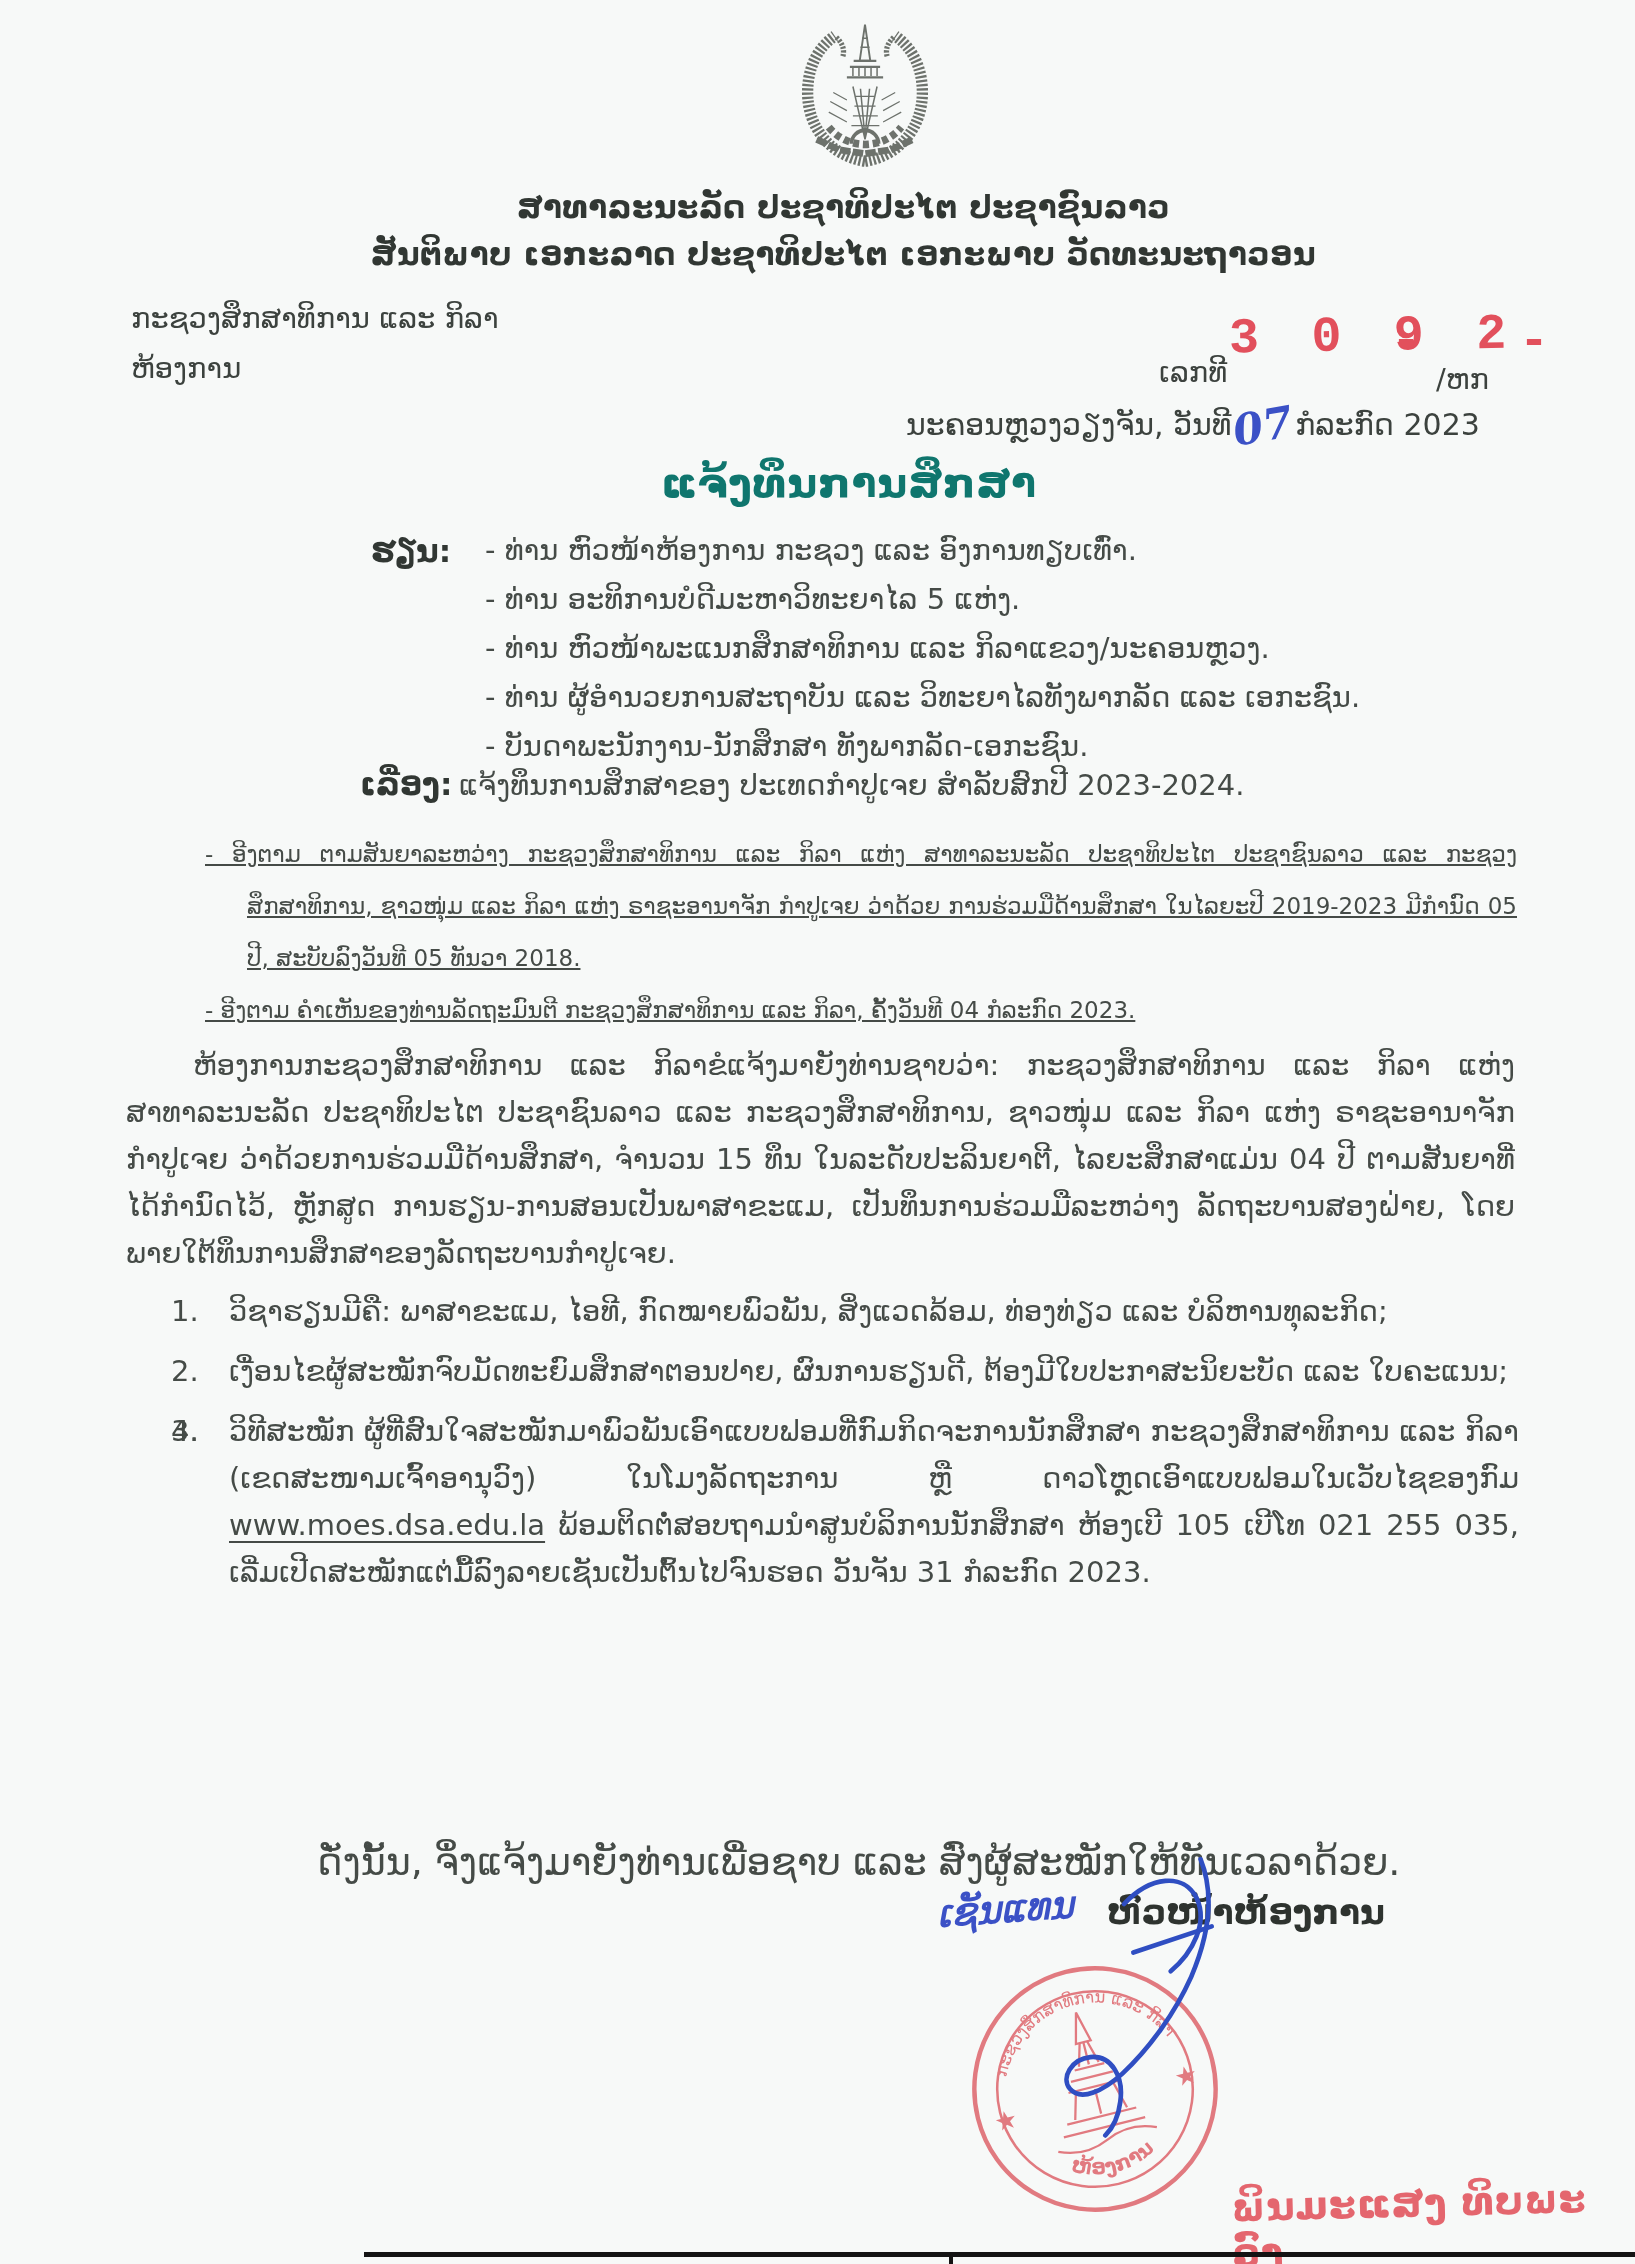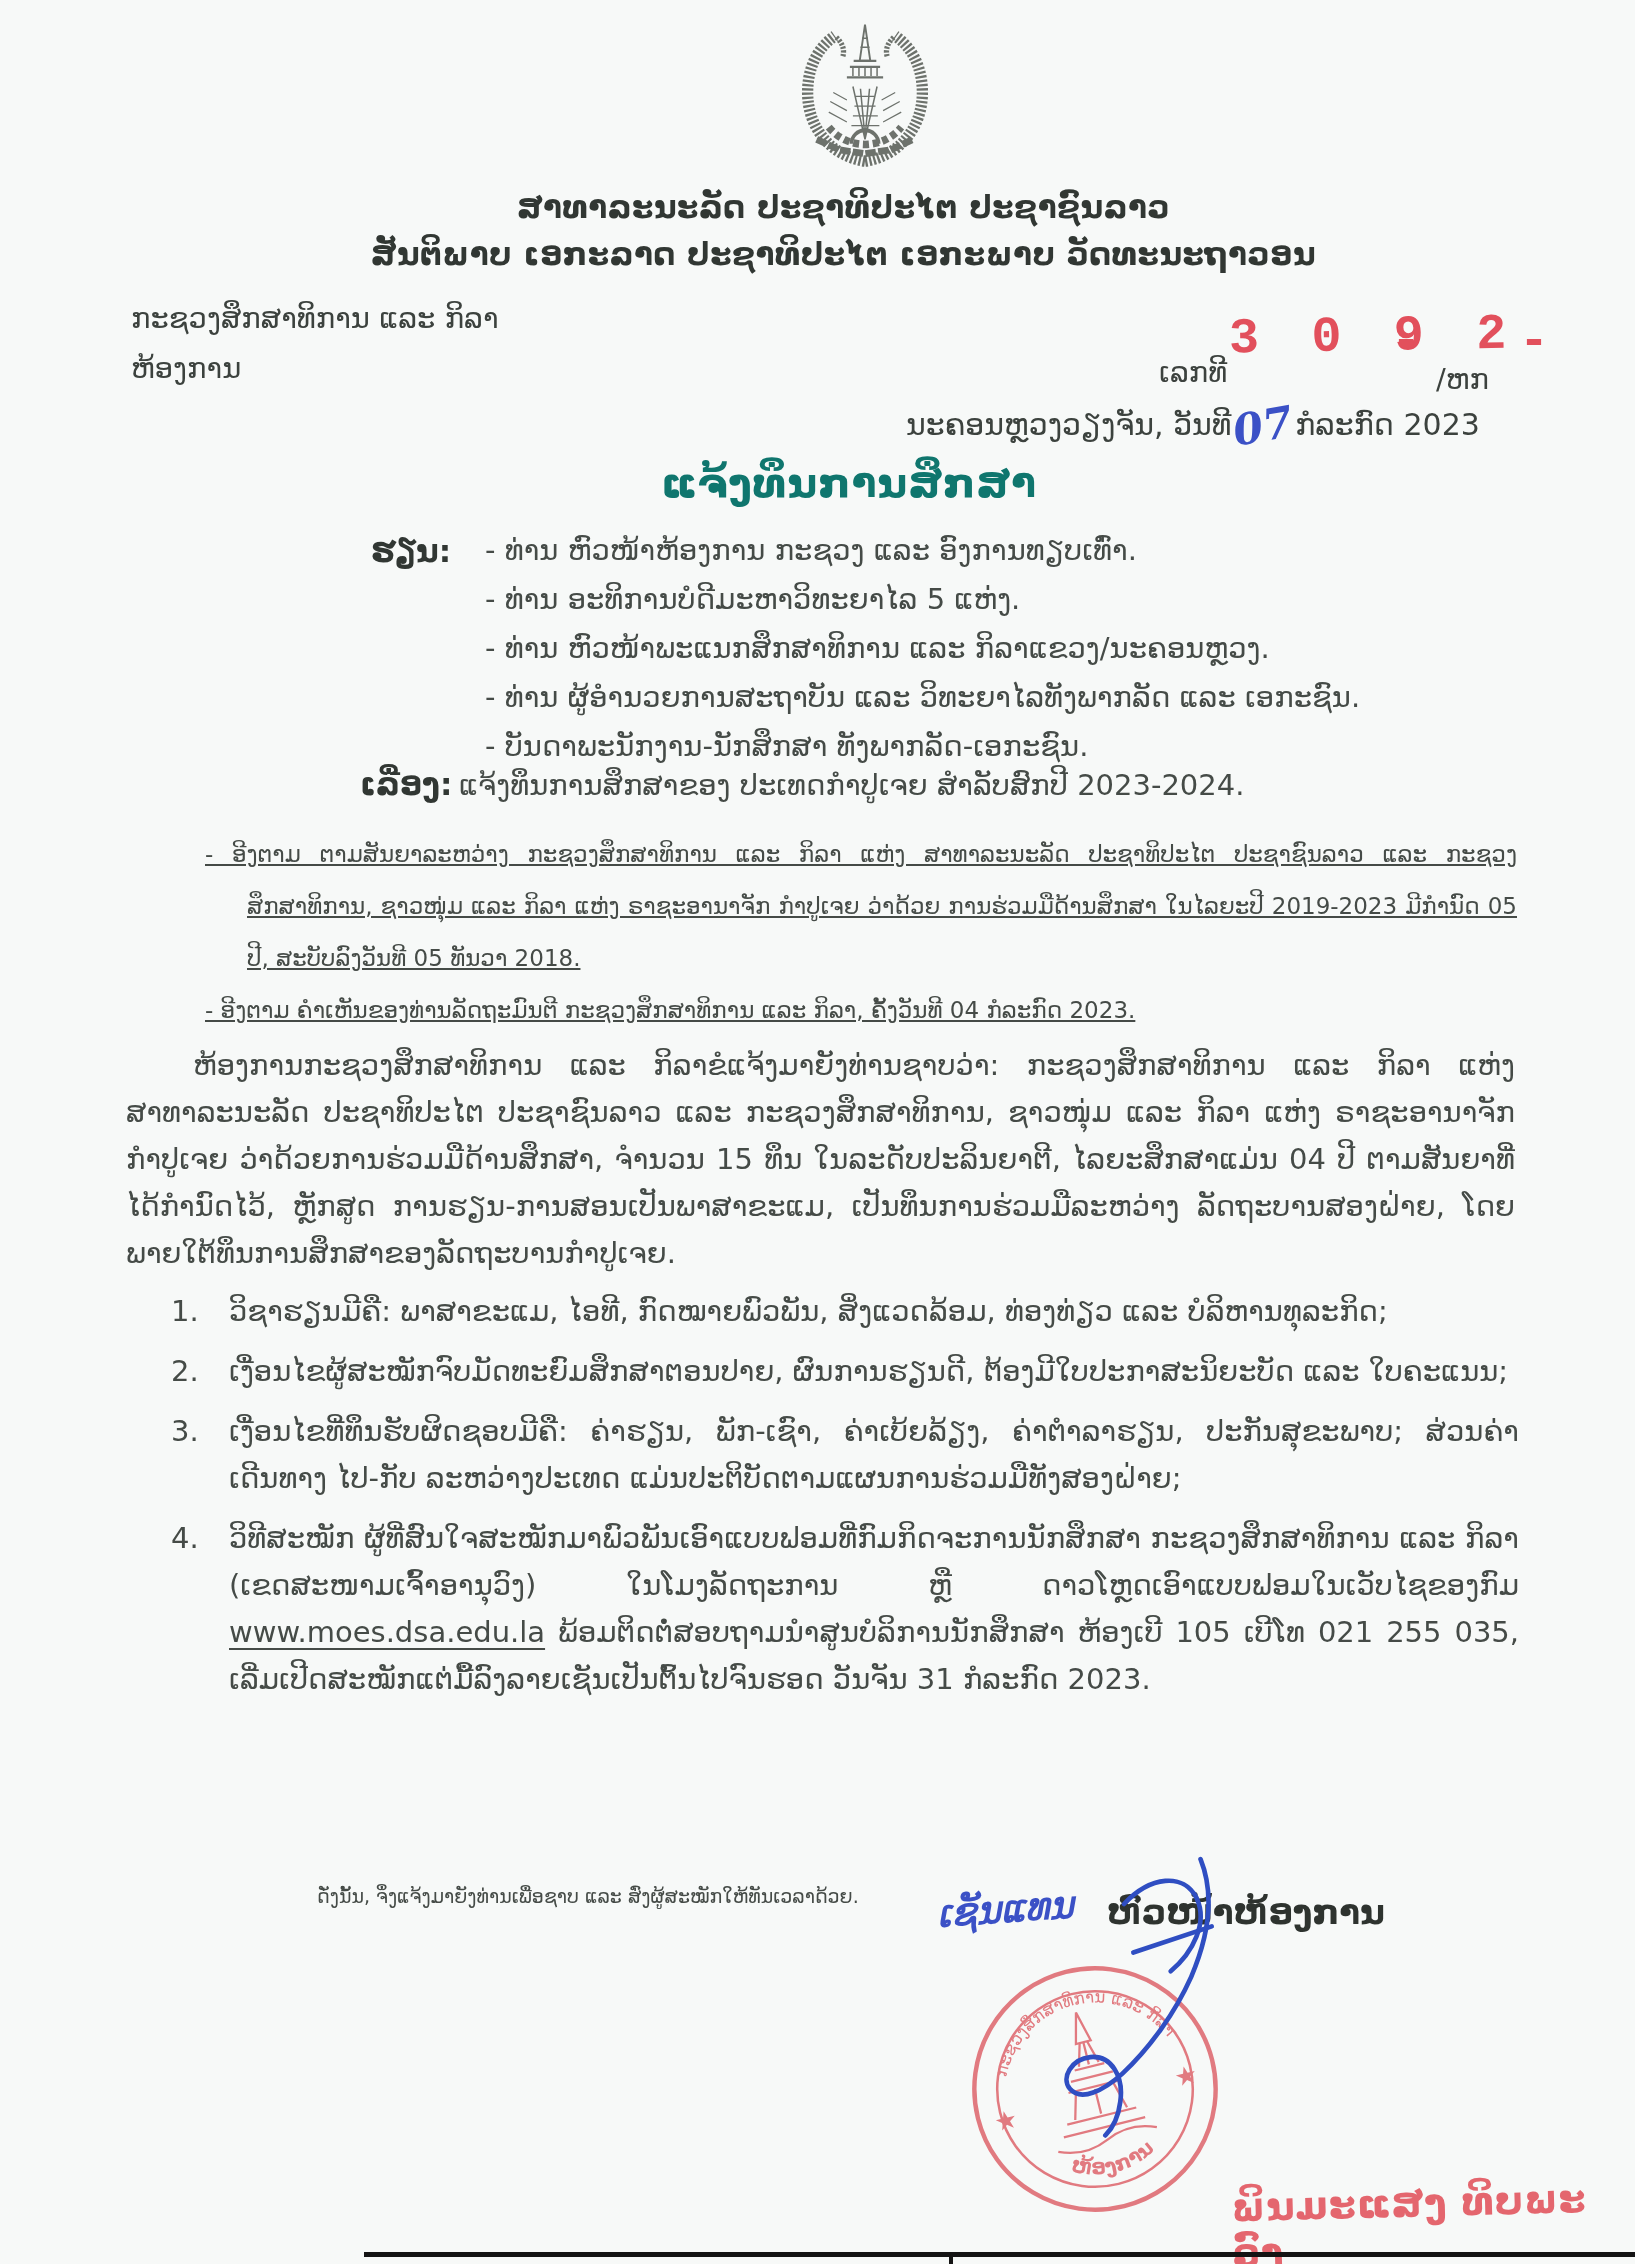--- a/index.html
+++ b/index.html
@@ -43,21 +43,21 @@
   .subject-text{font-size:29px;color:#454b47;}
   .refs{width:1391px;font-size:23px;line-height:52px;text-decoration:underline;}
   .ref-item{padding-left:121px;text-indent:-42px;text-align:justify;}
   .body-para{
     width:1389px;font-size:29px;line-height:47px;text-align:justify;text-indent:67px;
   }
   .numlist{width:1393px;font-size:29px;line-height:47px;}
   .numlist .item{position:relative;padding-left:103px;margin-bottom:13px;text-align:justify;}
   .numlist .marker{position:absolute;left:45px;top:0;}
   .doclink{text-decoration:underline;text-underline-offset:5.6px;}
-  .closing{font-size:19px;color:#454b47;margin-top:45px;}
+  .closing{font-size:38px;color:#454b47;}
   .sig-script{
     color:#3b51c6;font-size:37px;font-style:italic;font-weight:600;
     font-family:"DejaVu Serif","Liberation Serif",serif;
     display:inline-block;transform:rotate(-4deg);
   }
   .signer-title{font-size:34px;font-weight:bold;color:#2e332f;}
   .name-stamp{
     color:#e4666e;font-size:39px;font-weight:600;letter-spacing:0.9px;
     display:inline-block;transform:rotate(-1.5deg);
   }
@@ -136,21 +136,20 @@
     <div class="item">
       <span class="marker">1.</span>
       <span>ວິຊາຮຽນມີຄື: ພາສາຂະແມ, ໄອທີ, ກົດໝາຍພົວພັນ, ສິ່ງແວດລ້ອມ, ທ່ອງທ່ຽວ ແລະ ບໍລິຫານທຸລະກິດ;</span>
     </div>
     <div class="item">
       <span class="marker">2.</span>
       <span>ເງື່ອນໄຂຜູ້ສະໝັກຈົບມັດທະຍົມສຶກສາຕອນປາຍ, ຜົນການຮຽນດີ, ຕ້ອງມີໃບປະກາສະນິຍະບັດ ແລະ ໃບຄະແນນ;</span>
     </div>
     <div class="item">
       <span class="marker">3.</span>
-      <span>ເງື່ອນໄຂທີ່ທຶນຮັບຜິດຊອບມີຄື: ຄ່າຮຽນ, ພັກ-ເຊົາ, ຄ່າເບ້ຍລ້ຽງ, ຄ່າຕຳລາຮຽນ, ປະກັນສຸຂະພາບ; ສ່ວນຄ່າເດີນທາງ ໄປ-ກັບ ລະຫວ່າງປະເທດ ແມ່ນປະຕິບັດຕາມແຜນການຮ່ວມມືທັງສອງຝ່າຍ;</span>
     </div>
     <div class="item">
       <span class="marker">4.</span>
       <span>ວິທີສະໝັກ ຜູ້ທີ່ສົນໃຈສະໝັກມາພົວພັນເອົາແບບຟອມທີ່ກົມກິດຈະການນັກສຶກສາ ກະຊວງສຶກສາທິການ ແລະ ກິລາ (ເຂດສະໜາມເຈົ້າອານຸວົງ) ໃນໂມງລັດຖະການ ຫຼື ດາວໂຫຼດເອົາແບບຟອມໃນເວັບໄຊຂອງກົມ </span><span class="doclink">www.moes.dsa.edu.la</span><span> ພ້ອມຕິດຕໍ່ສອບຖາມນຳສູນບໍລິການນັກສຶກສາ ຫ້ອງເບີ 105 ເບີໂທ 021 255 035, ເລີ່ມເປີດສະໝັກແຕ່ມື້ລົງລາຍເຊັນເປັນຕົ້ນໄປຈົນຮອດ ວັນຈັນ 31 ກໍລະກົດ 2023.</span>
     </div>
   </div>
 
   <div class="abs closing" style="left:317px;top:1840px;">ດັ່ງນັ້ນ, ຈຶ່ງແຈ້ງມາຍັງທ່ານເພື່ອຊາບ ແລະ ສົ່ງຜູ້ສະໝັກໃຫ້ທັນເວລາດ້ວຍ.</div>
 
   <div class="abs sig-script" style="left:937px;top:1887px;">ເຊັນແທນ</div>

